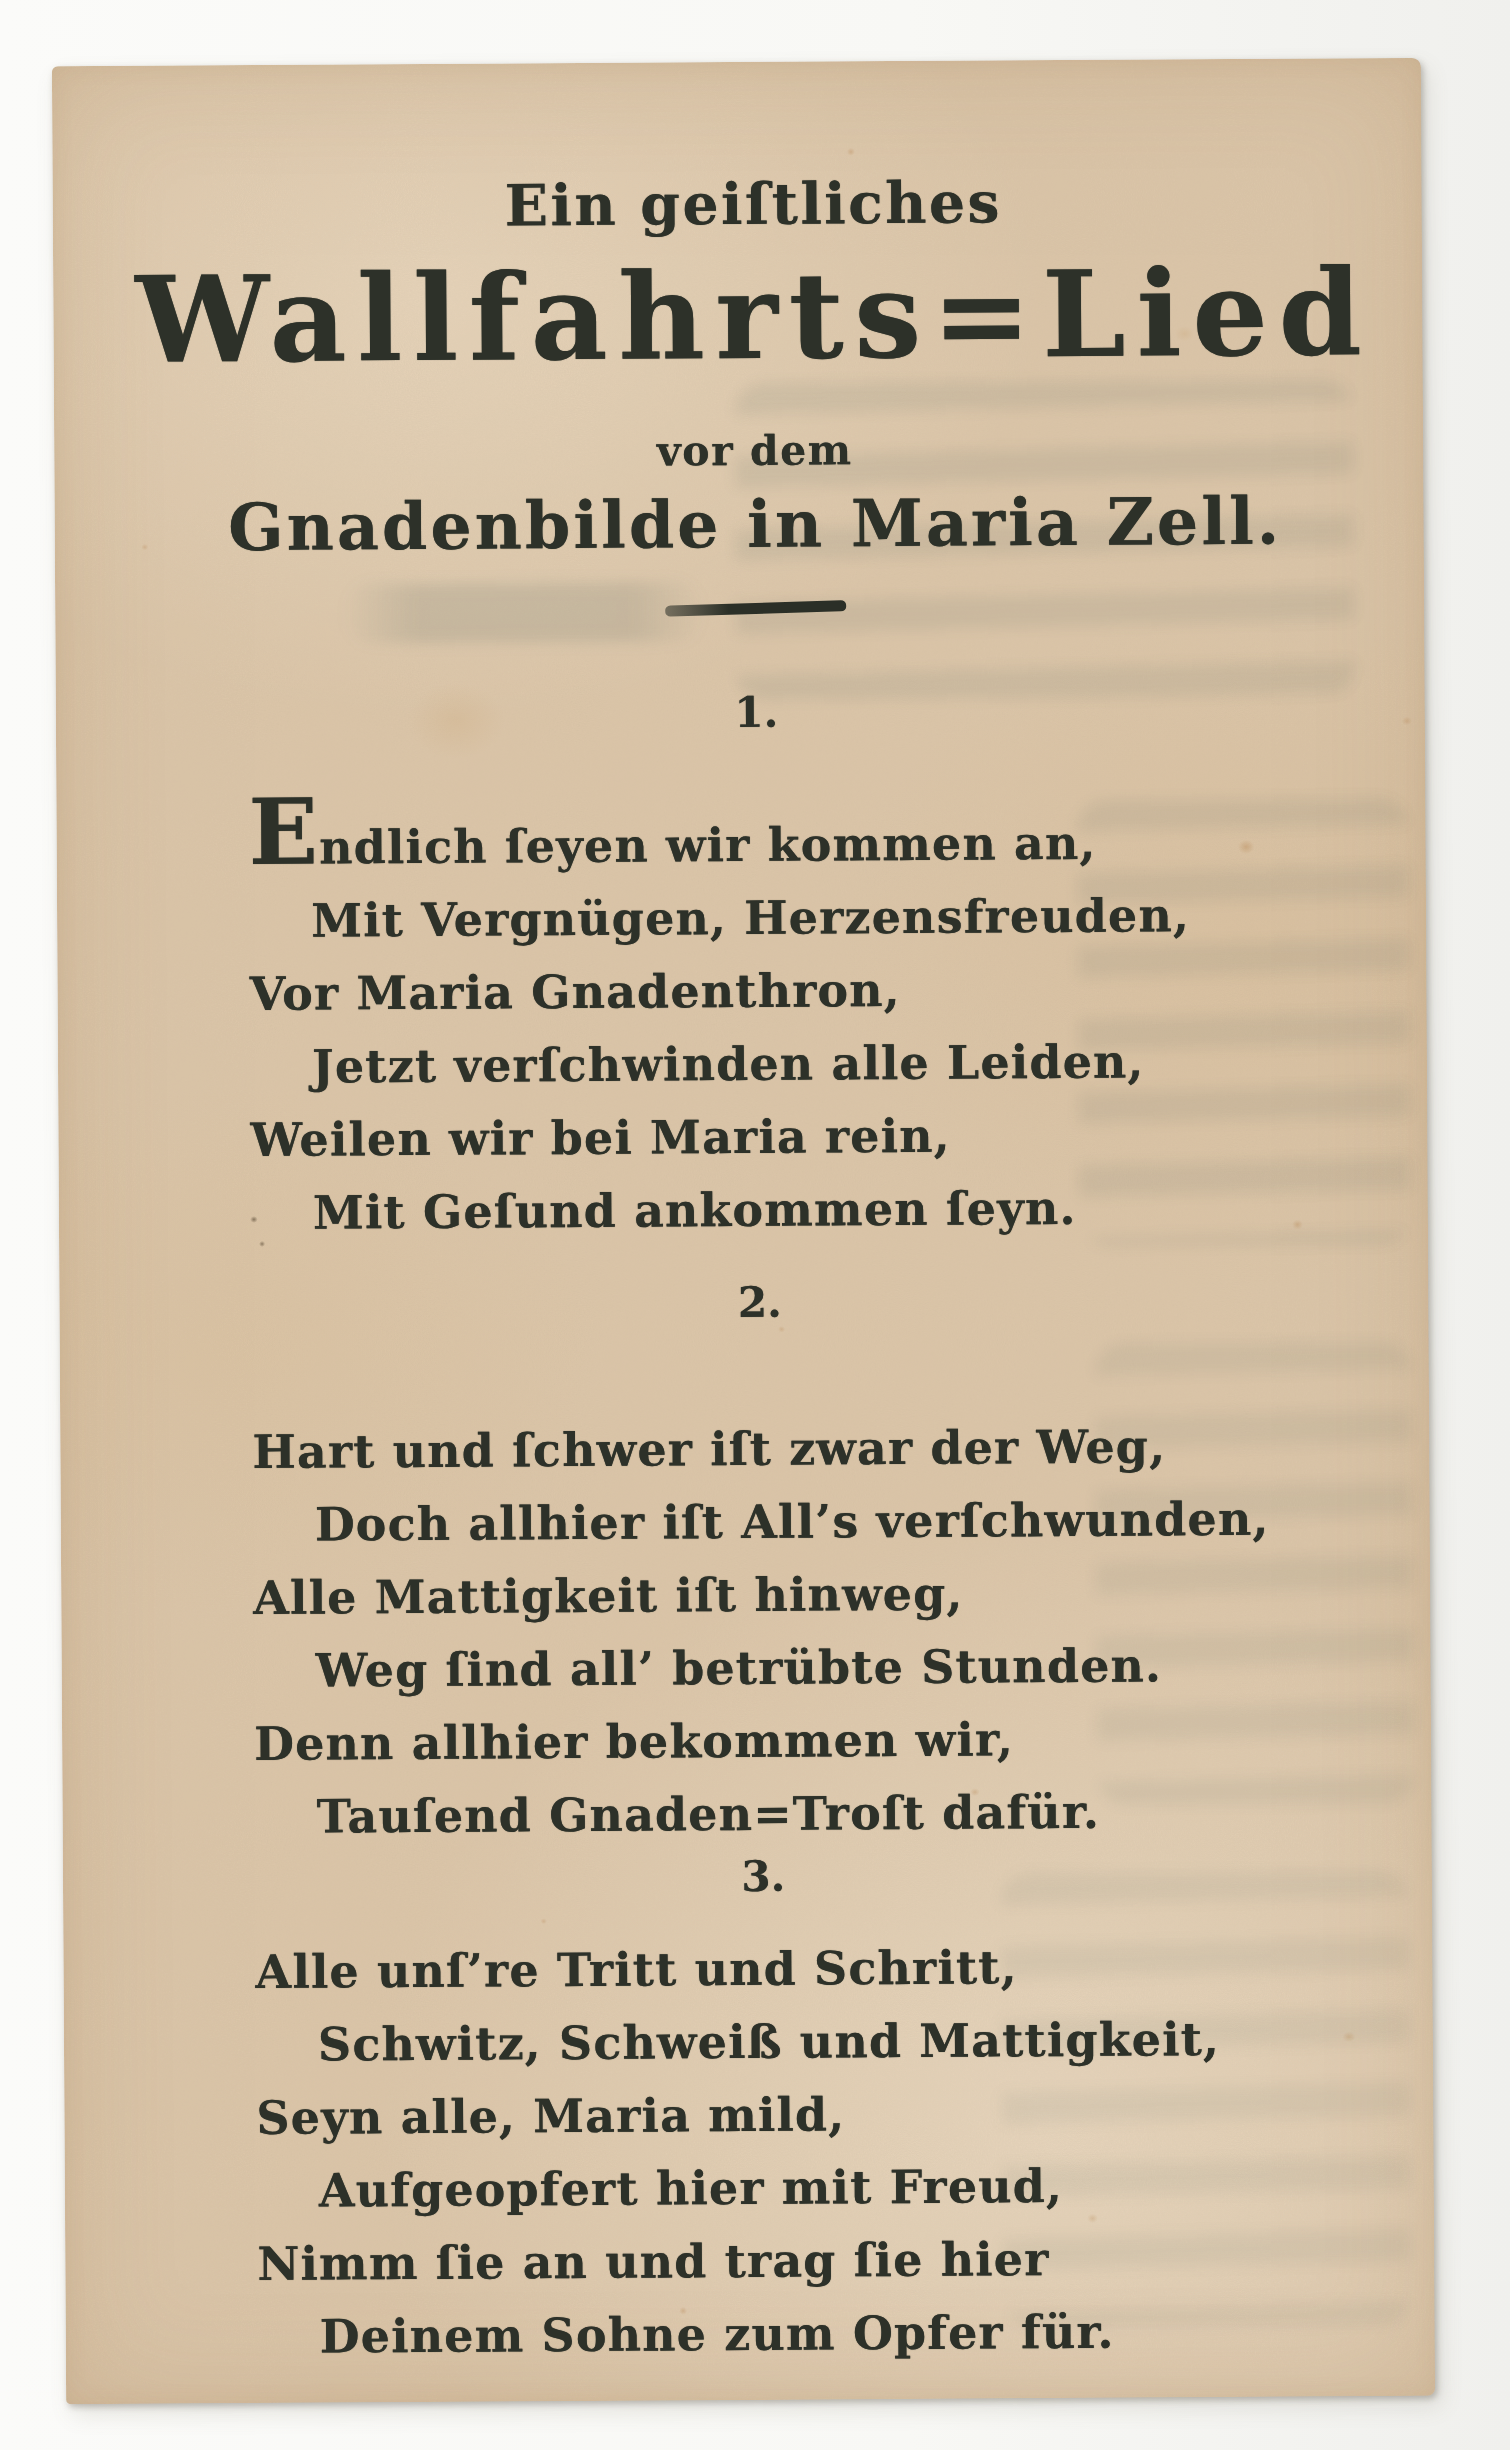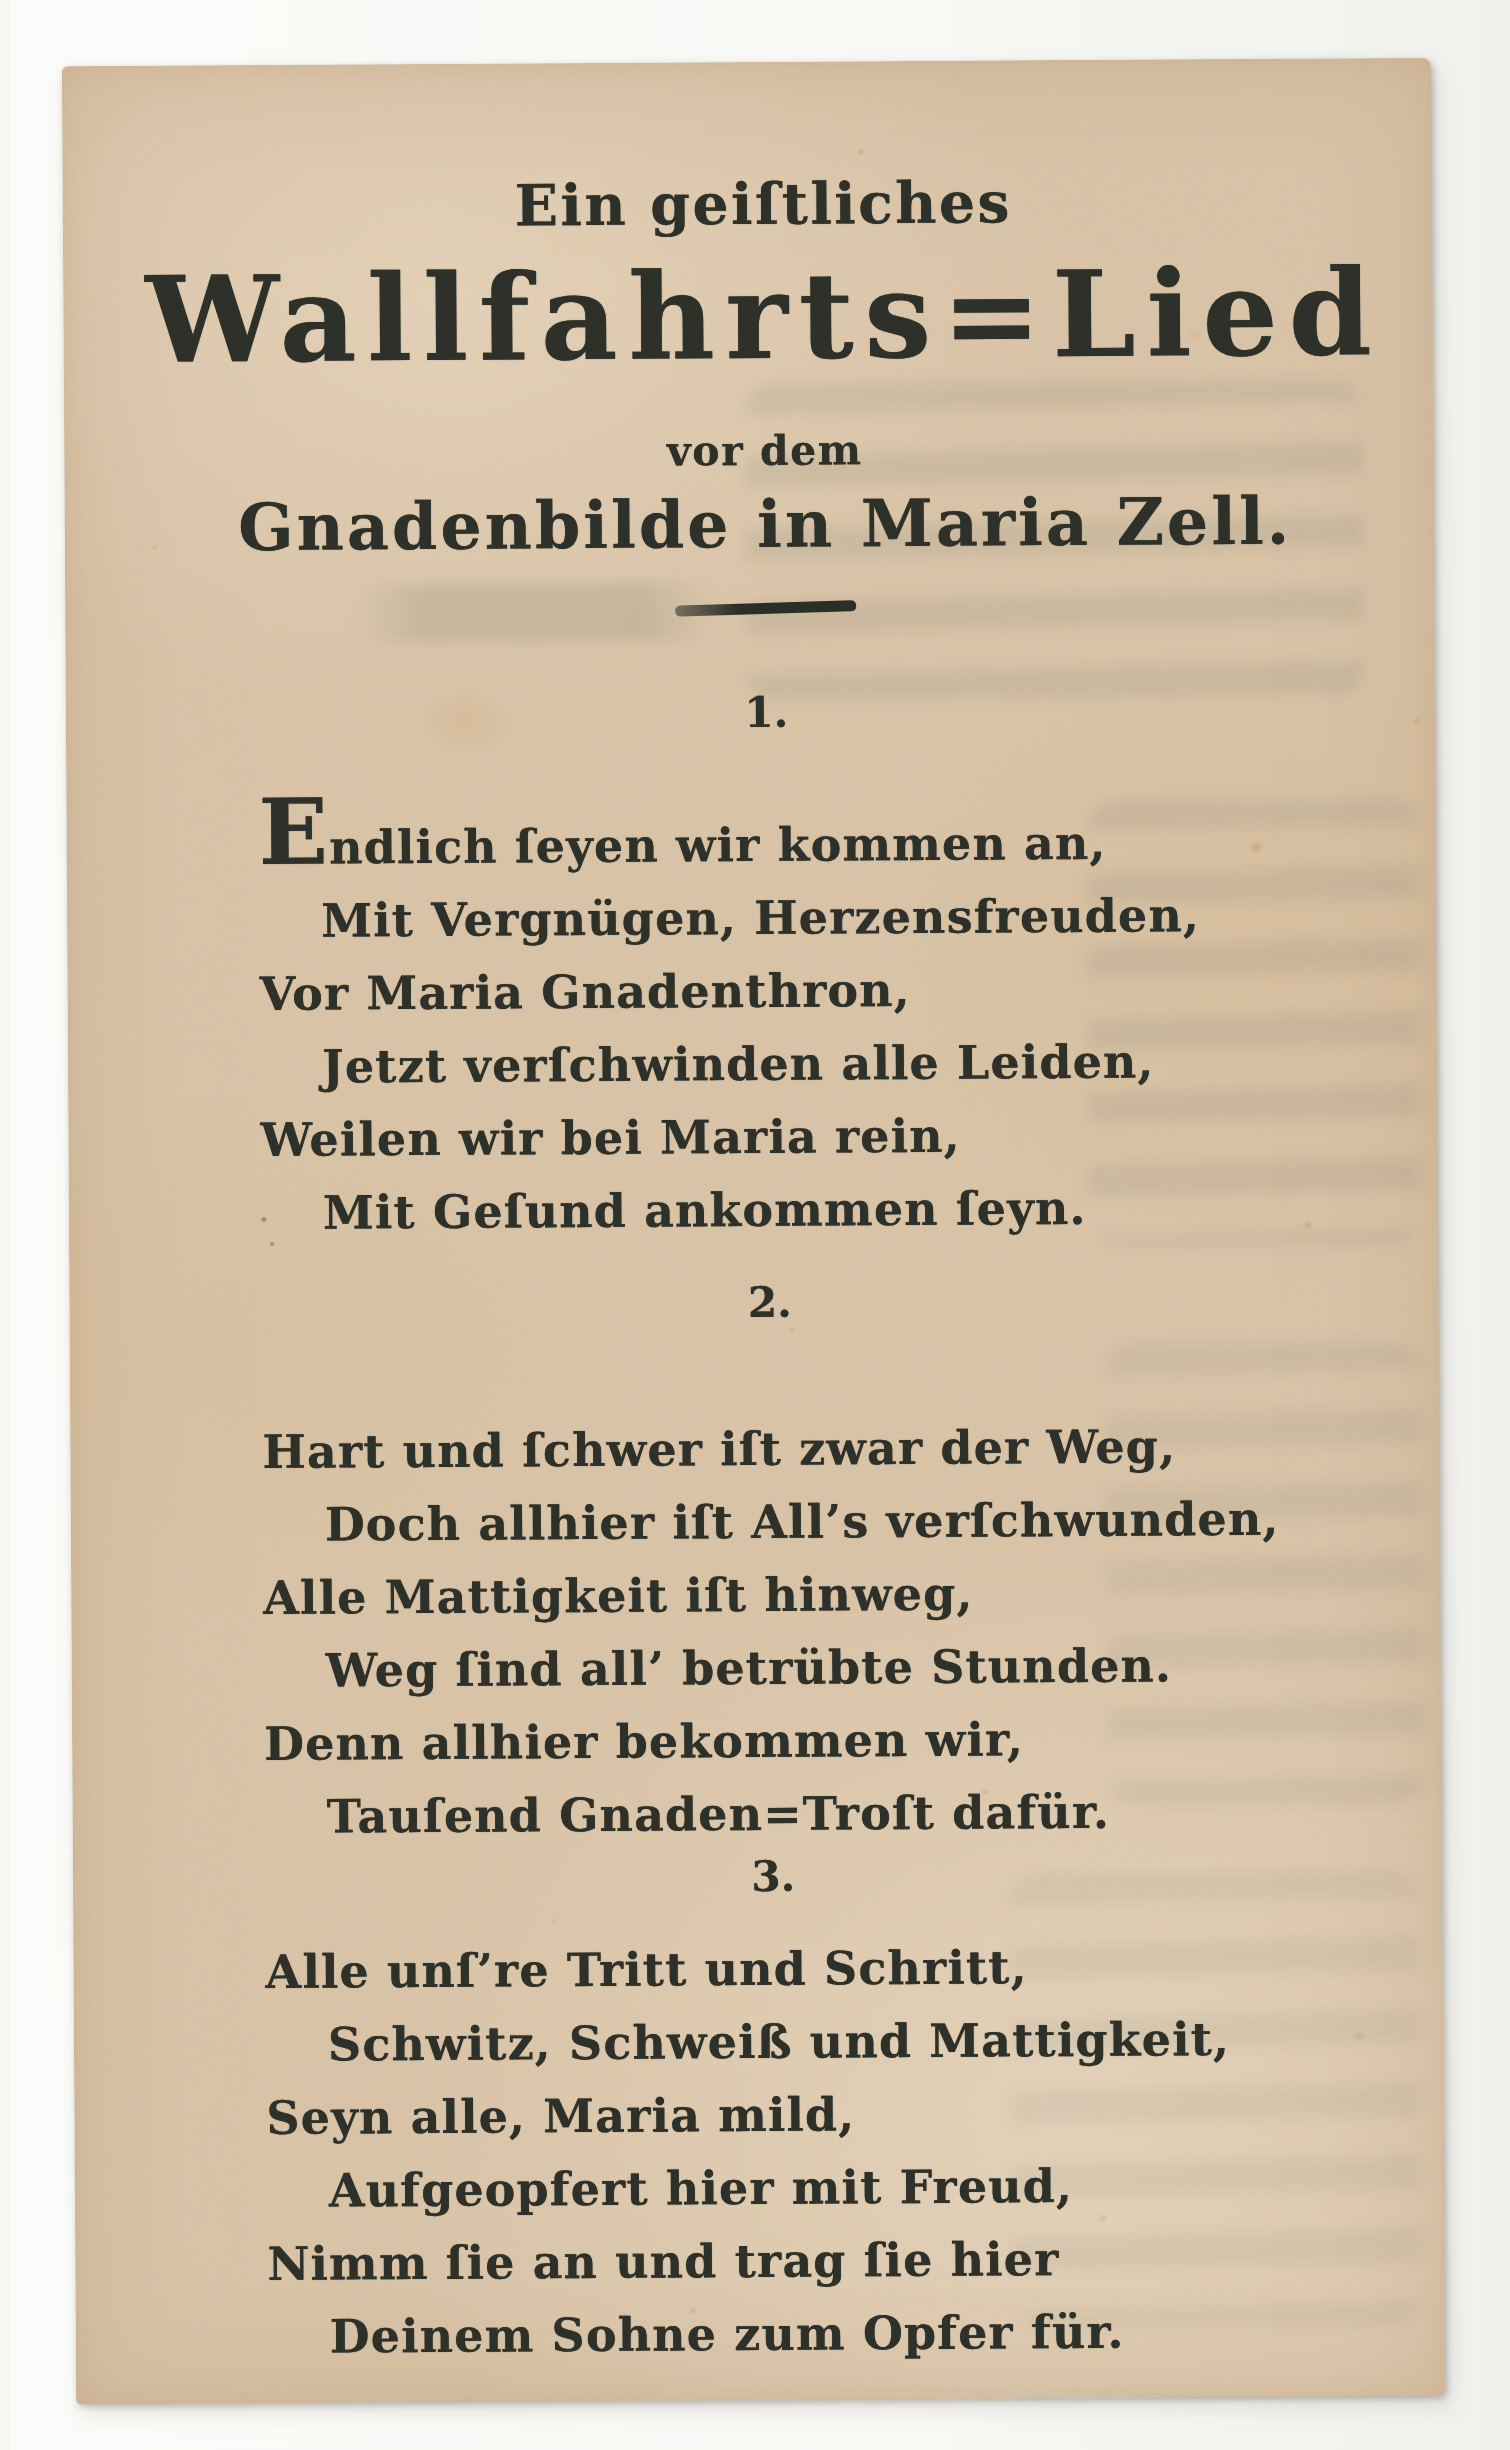--- a/index.html
+++ b/index.html
@@ -2,21 +2,21 @@
 <html style="font-size:12px"><head>
 <meta charset="utf-8">
 <style>
   html,body{margin:0;padding:0;}
   body{
     width:1511px;height:2450px;position:relative;overflow:hidden;
     font-family:"DejaVu Serif","Liberation Serif",serif;
     background:#f6f6f3;
   }
   .scene{position:absolute;inset:0;
-    background:linear-gradient(90deg,#fbfbf9 0%,#f8f8f5 60%,#f0f0ed 100%);margin-left:10px;}
+    background:linear-gradient(90deg,#fbfbf9 0%,#f8f8f5 60%,#f0f0ed 100%);}
   .paper{
     position:absolute;left:59px;top:62px;width:1369px;height:2338px;
     transform:rotate(-0.35deg);
     background:
       radial-gradient(982px 680px at 28% 10%, rgba(255,243,224,.30), rgba(255,243,224,0) 62%),
       radial-gradient(1133px 982px at 72% 88%, rgba(252,242,226,.34), rgba(252,242,226,0) 60%),
       radial-gradient(604px 491px at 88% 38%, rgba(205,164,112,.14), rgba(205,164,112,0) 70%),
       radial-gradient(529px 378px at 12% 55%, rgba(210,175,125,.12), rgba(210,175,125,0) 70%),
       #dcc6a9;
     box-shadow:

